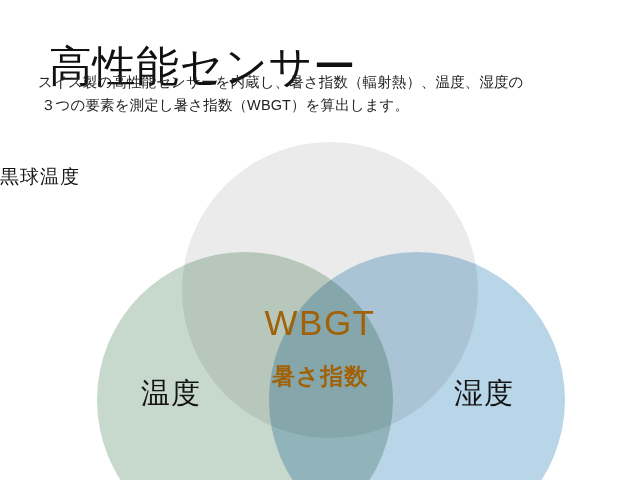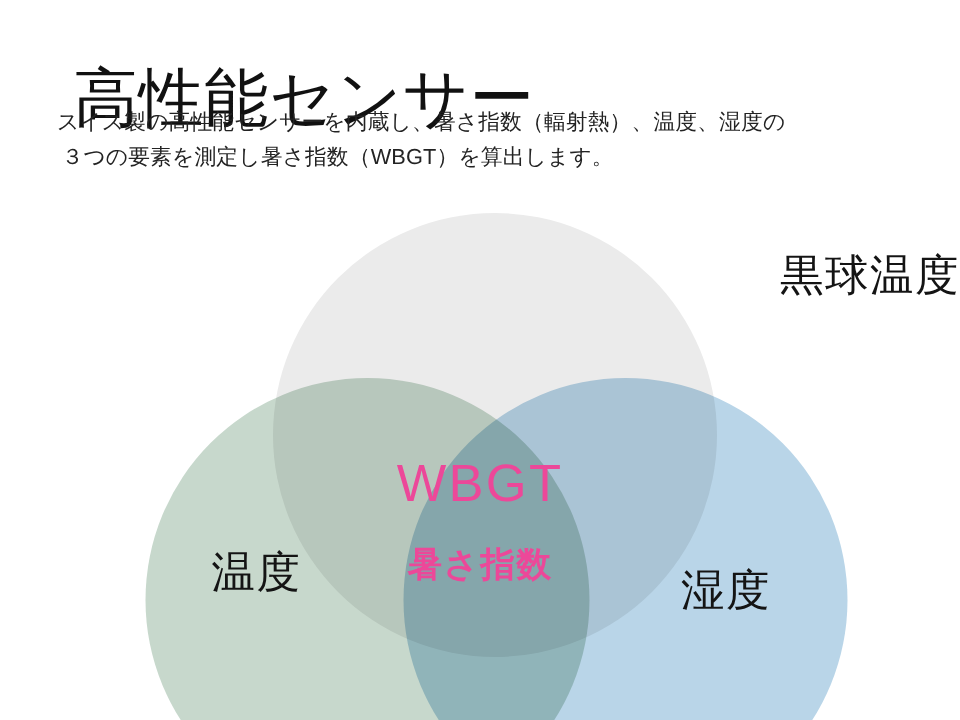--- a/index.html
+++ b/index.html
@@ -108,47 +108,47 @@
 
   .venn-label {
     position: absolute;
     z-index: 20;
     white-space: nowrap;
     font-weight: 400;
   }
   #venn-label-globe {
     left: 0; right: 0;
     top: 38px;
-    text-align: right;
-    font-size: 29px;
+    text-align: left;
+    font-size: 19px;
     color: #141414;
     letter-spacing: 1px;
   }
   #venn-label-temp {
     left: 141px;
-    top: 236px;
+    top: 248px;
     font-size: 29px;
     color: #141414;
     letter-spacing: 1px;
   }
   #venn-label-humid {
     left: 454px;
     top: 248px;
     font-size: 29px;
     color: #141414;
     letter-spacing: 1px;
   }
 
   #venn-center-group {
     position: absolute;
     z-index: 25;
     left: 0; right: 0;
     top: 178px;
     text-align: center;
-    color: #ec4899;
+    color: #a16207;
   }
   #venn-center-title {
     display: block;
     font-size: 35px;
     line-height: 1.1;
     letter-spacing: 1.5px;
     font-weight: 400;
   }
   #venn-center-subtitle {
     display: block;

